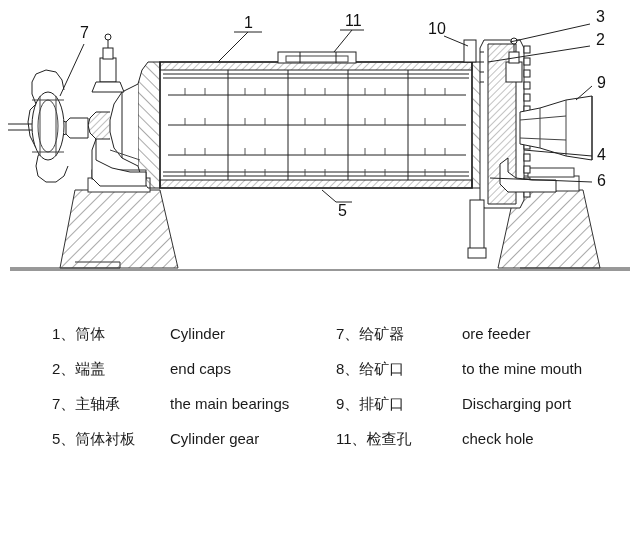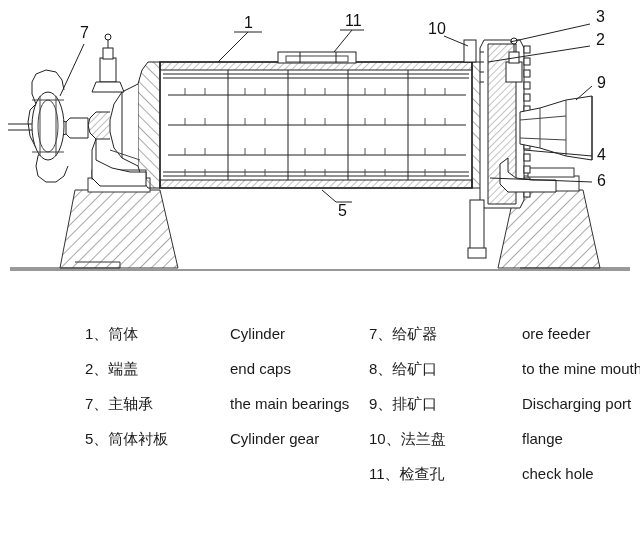--- a/index.html
+++ b/index.html
@@ -38,29 +38,27 @@
     height: 35px;
     line-height: 35px;
     white-space: nowrap;
     font-size: 15px;
     color: #1a1a1a;
   }
   .legend-cn {
     display: inline-block;
     width: 118px;
     vertical-align: top;
-    margin-left: 33px;
   }
   .legend-col.right .legend-cn {
     width: 126px;
   }
   .legend-en {
     display: inline-block;
     vertical-align: top;
-    margin-left: 27px;
   }
 </style>
 </head>
 <body>
 
 <div id="diagram-wrap">
   <svg width="640" height="300" viewBox="0 0 640 300">
     <defs>
       <pattern id="hatchR" width="8" height="8" patternUnits="userSpaceOnUse" patternTransform="rotate(45)">
         <line x1="0" y1="0" x2="0" y2="8" stroke="#555" stroke-width="1"></line>
@@ -293,20 +291,17 @@
     <div class="legend-row">
       <span class="legend-cn">7、给矿器</span><span class="legend-en">ore feeder</span>
     </div>
     <div class="legend-row">
       <span class="legend-cn">8、给矿口</span><span class="legend-en">to the mine mouth</span>
     </div>
     <div class="legend-row">
       <span class="legend-cn">9、排矿口</span><span class="legend-en">Discharging port</span>
     </div>
     <div class="legend-row">
-      <span class="legend-cn">10、法兰盘</span><span class="legend-en">flange</span>
-    </div>
-    <div class="legend-row">
       <span class="legend-cn">11、检查孔</span><span class="legend-en">check hole</span>
     </div>
   </div>
 
 </div>
 
 </body></html>

